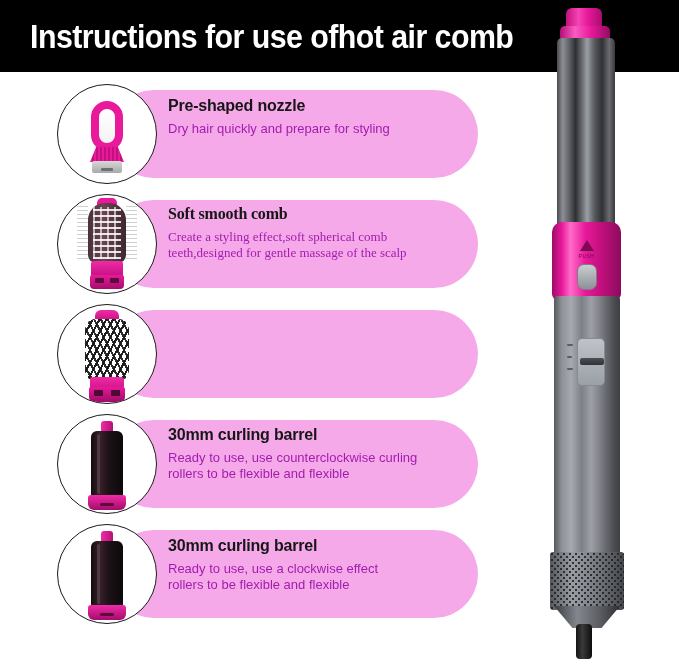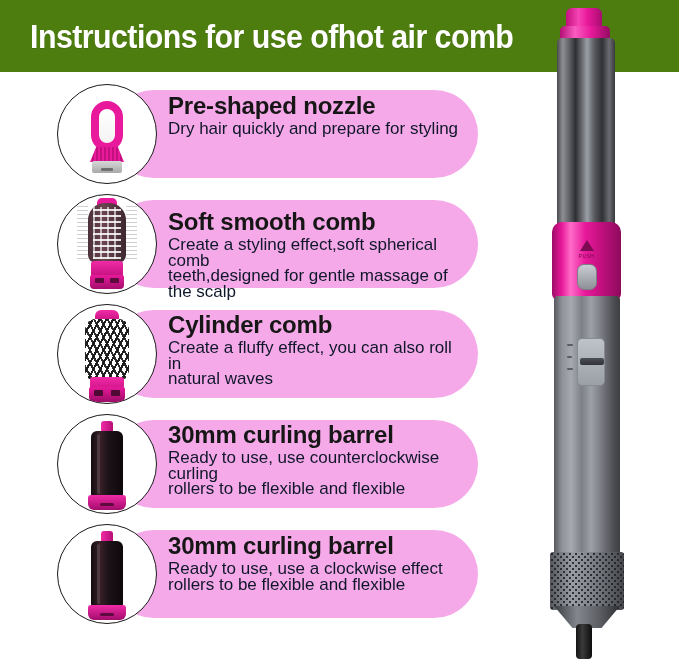--- a/index.html
+++ b/index.html
@@ -5,21 +5,21 @@
   html,body{margin:0;padding:0;}
   body{
     width:679px;height:659px;background:#ffffff;overflow:hidden;position:relative;
     font-family:"Liberation Sans","DejaVu Sans",sans-serif;
   }
   .page{position:relative;width:679px;height:659px;}
 
   
   .banner{
     position:absolute;left:0;top:0;width:679px;height:72px;
-    background:#4d7c0f;
+    background:#000000;
   }
   .banner-title{
     position:absolute;left:30px;top:17px;
     font-size:33px;line-height:40px;font-weight:bold;color:#ffffff;
     letter-spacing:-0.6px;
     transform:scaleX(0.92);transform-origin:left center;
     white-space:nowrap;
     text-shadow:0 1px 0 rgba(0,0,0,.12);
   }
 
@@ -34,28 +34,28 @@
     box-sizing:border-box;overflow:hidden;z-index:3;
   }
   .pill{
     position:absolute;left:110px;top:12px;width:368px;height:88px;
     background:#f6a9e9;border-radius:44px;z-index:1;
   }
   .pill-text{
     position:absolute;left:168px;top:14px;width:300px;z-index:4;
   }
   .pill-title{
-    font-size:24px;font-weight:bold;color:#161616;line-height:27px;
+    font-size:16px;font-weight:bold;color:#161616;line-height:27px;
     letter-spacing:-0.2px;white-space:nowrap;
   }
   .pill-desc{
-    font-size:17px;color:#0f172a;line-height:15.5px;font-weight:500;
+    font-size:13px;color:#a21caf;line-height:15.5px;font-weight:500;
     margin-top:2px;white-space:pre-line;
   }
-  .row-2 .pill-text{top:20px;}
+  .row-2 .pill-text{top:12px;font-family:Liberation Serif, serif;}
   .row-3 .pill-text{top:13px;}
   .row-4 .pill-text{top:13px;}
   .row-5 .pill-text{top:14px;}
 
   
   .art{position:absolute;left:0;top:0;width:100%;height:100%;}
 
   
   .nz-ring{
     position:absolute;left:50%;top:16px;margin-left:-16px;
@@ -317,25 +317,20 @@
     <div class="row row-3">
       <div class="pill"></div>
       <div class="icon-circle">
         <div class="art">
           <div class="cy-top"></div>
           <div class="cy-barrel"></div>
           <div class="cy-neck"></div>
           <div class="cy-base"></div>
         </div>
       </div>
-      <div class="pill-text">
-        <div class="pill-title">Cylinder comb</div>
-        <div class="pill-desc">Create a fluffy effect, you can also roll in
-natural waves</div>
-      </div>
     </div>
 
     <div class="row row-4">
       <div class="pill"></div>
       <div class="icon-circle">
         <div class="art">
           <div class="cb-stub"></div>
           <div class="cb-body"></div>
           <div class="cb-ring"></div>
         </div>

